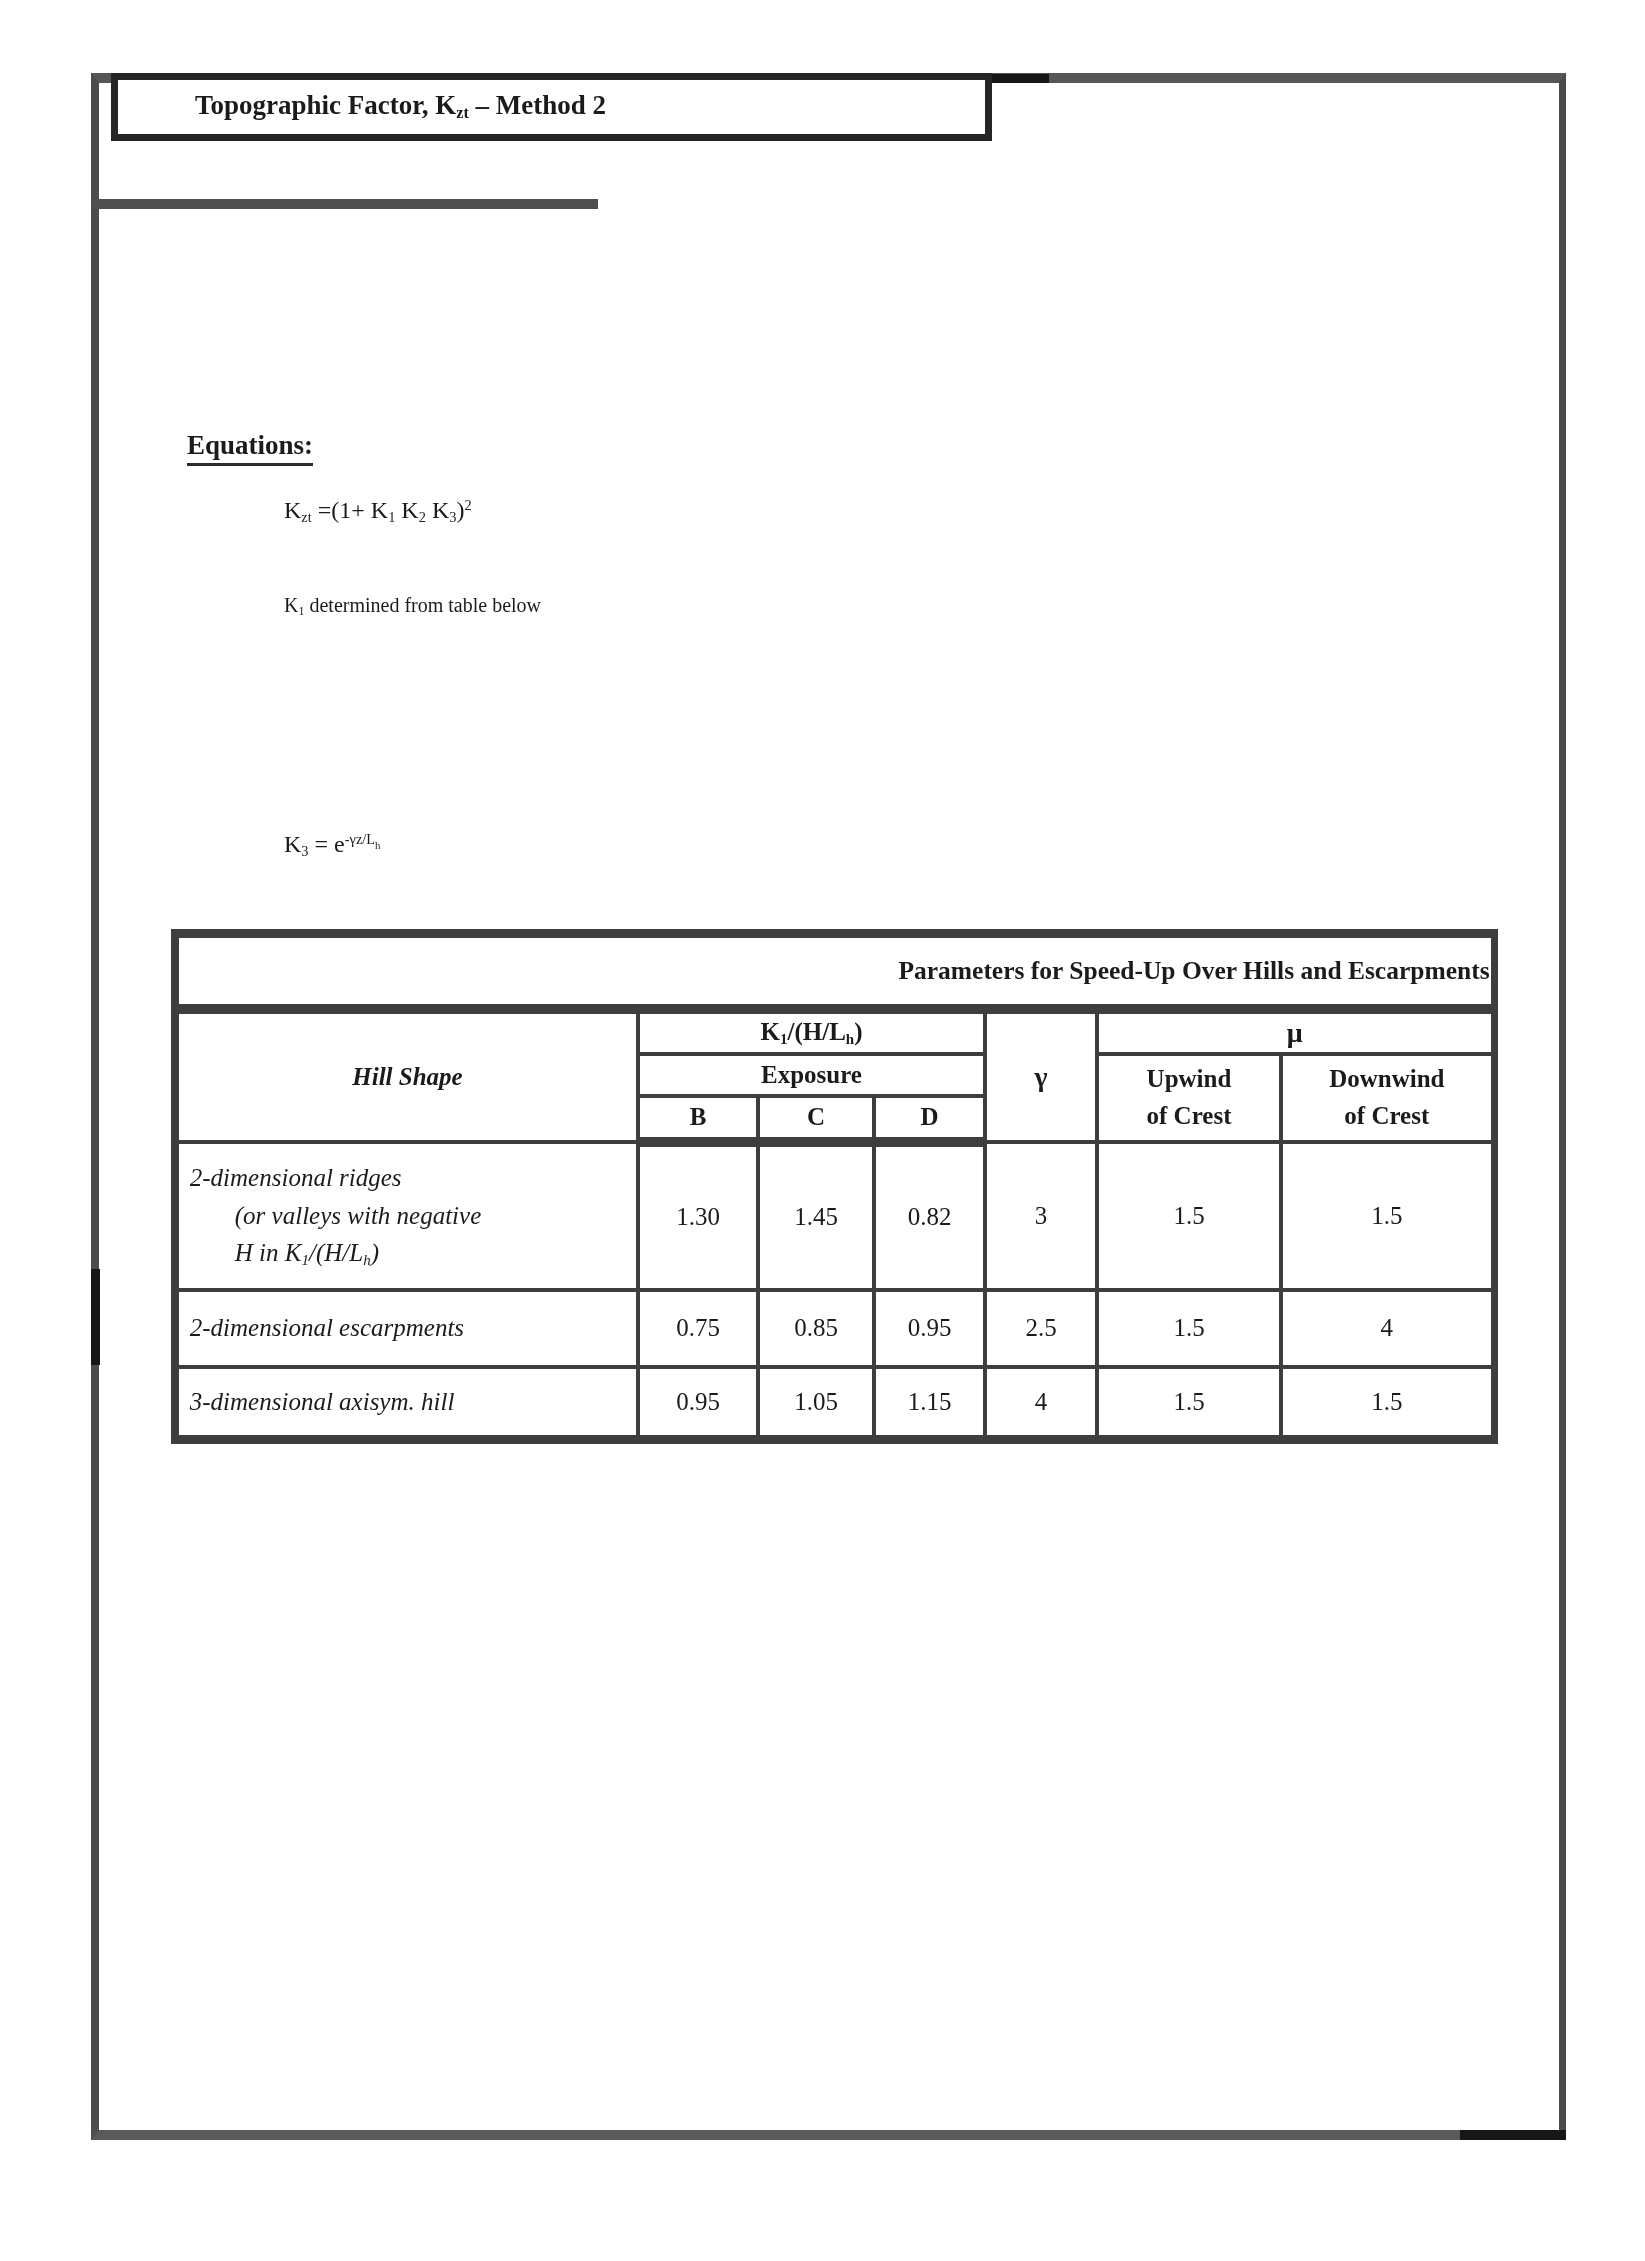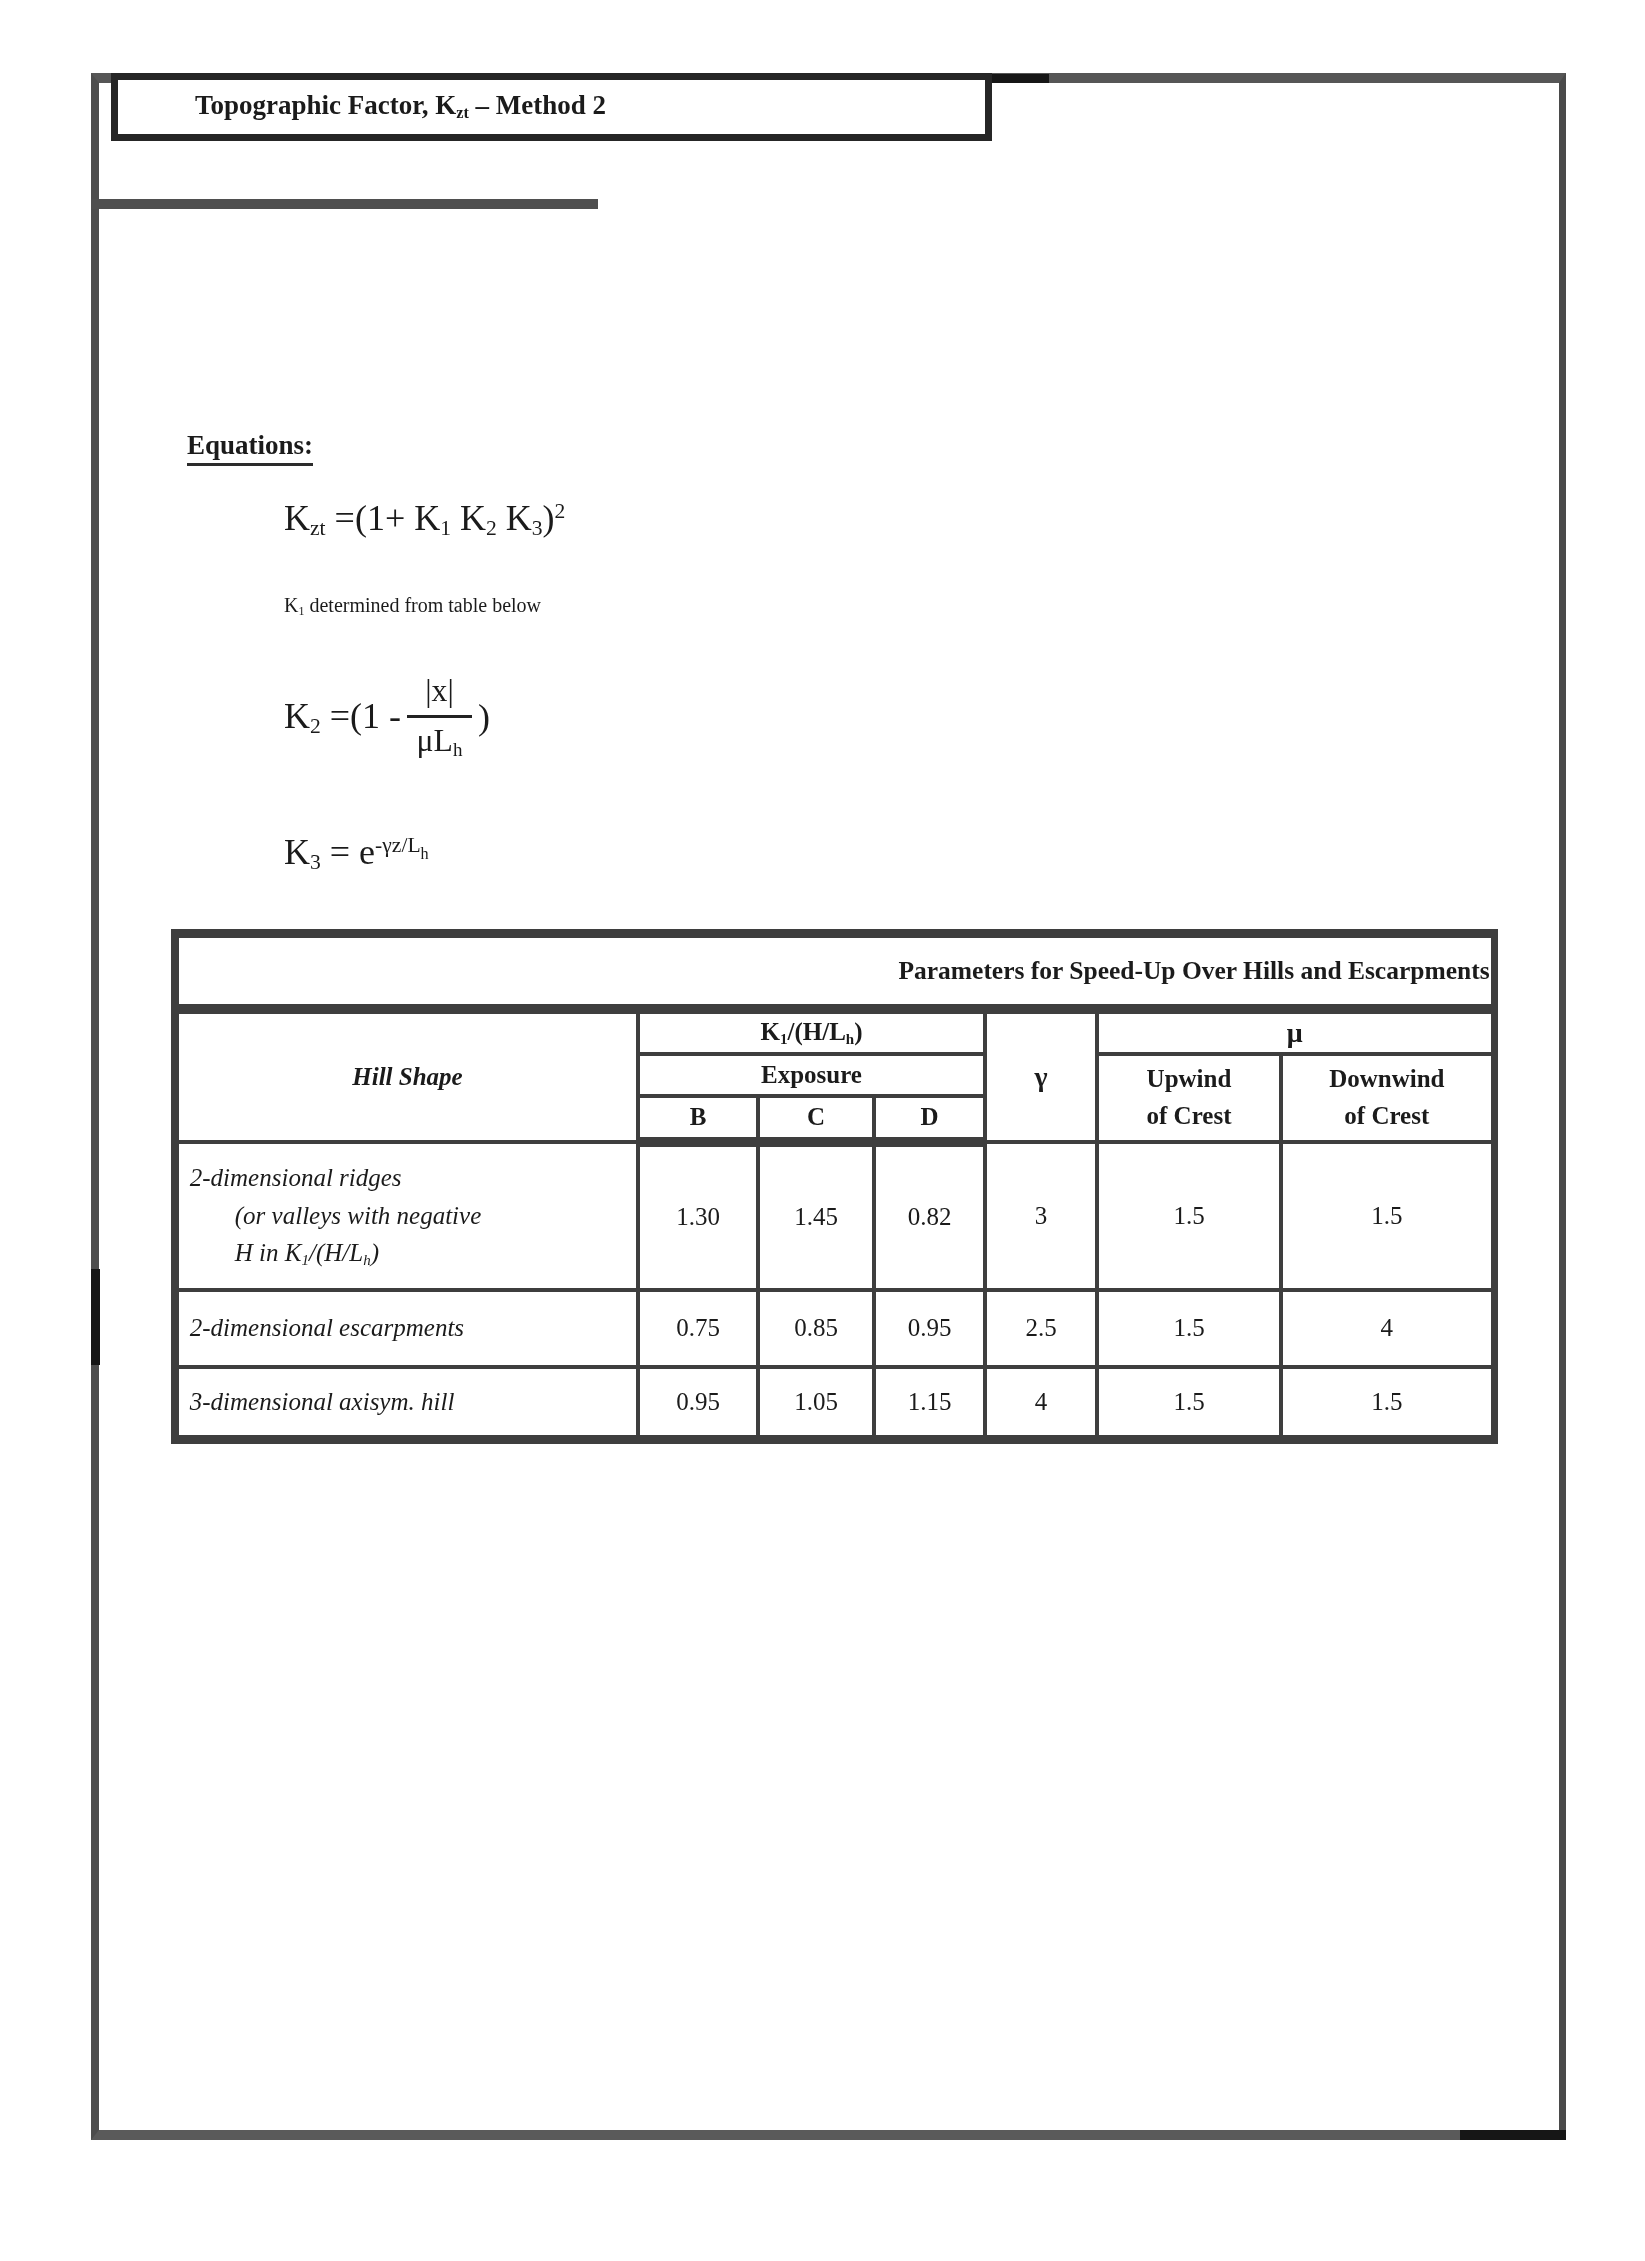--- a/index.html
+++ b/index.html
@@ -30,21 +30,21 @@
   }
   .title-box{left:91px;top:73px;width:881px;height:68px;font-size:27px;padding-left:77px;}
   .figure-box{left:91px;top:140px;width:370px;height:61px;font-size:25.5px;padding-left:74px;}
   .figure-underbar{position:absolute;left:91px;top:199px;width:507px;height:10px;background:#4f4f4f;}
 
   
   .eq-heading{
     position:absolute;left:187px;top:430px;font-size:27px;font-weight:bold;
     border-bottom:3.9px solid #2c2c2c;padding-bottom:2.3px;white-space:nowrap;
   }
-  .eq{position:absolute;font-size:36px;white-space:nowrap;}
+  .eq{position:absolute;font-size:24px;white-space:nowrap;}
   .eq-kzt{left:284px;top:497px;}
   .eq-k1note{left:284px;top:594px;font-size:20px;}
   .eq-k2{left:284px;top:673px;display:flex;align-items:center;}
   .eq-k3{left:284px;top:831px;}
   .rs-sub{font-size:.6em;vertical-align:-.25em;}
   .rs-sup{font-size:.6em;vertical-align:.55em;}
   .rs-supsub{font-size:.45em;vertical-align:.3em;}
   .frac{display:inline-flex;flex-direction:column;align-items:center;margin:0 6.2px;font-size:.88em;}
   .frac .num{padding:0 9.3px 6.2px 9.3px;}
   .frac .den{border-top:3.1px solid #222;padding:4.6px 9.3px 0 9.3px;}
@@ -101,28 +101,20 @@
     <span><span>Topographic Factor, K</span><span class="rs-sub">zt</span><span> – Method 2</span></span>
   </div>
   <div class="figure-underbar"></div>
 
   <div class="eq-heading">Equations:</div>
 
   <div class="eq eq-kzt"><span>K</span><span class="rs-sub">zt</span><span> =(1+ </span><span>K</span><span class="rs-sub">1</span><span> K</span><span class="rs-sub">2</span><span> K</span><span class="rs-sub">3</span><span>)</span><span class="rs-sup">2</span></div>
 
   <div class="eq eq-k1note"><span>K</span><span class="rs-sub">1</span><span> determined from table below</span></div>
 
-  <div class="eq eq-k2">
-    <span><span>K</span><span class="rs-sub">2</span><span> =(1 -</span></span>
-    <span class="frac">
-      <span class="num">|x|</span>
-      <span class="den"><span>μL</span><span class="rs-sub">h</span></span>
-    </span>
-    <span>)</span>
-  </div>
 
   <div class="eq eq-k3"><span>K</span><span class="rs-sub">3</span><span> = e</span><span class="rs-sup">-γz/L</span><span class="rs-supsub">h</span></div>
 
   <table class="params">
     <colgroup>
       <col style="width:463px">
         <col style="width:120px">
         <col style="width:116px">
       <col style="width:111px">
         <col style="width:112px">

